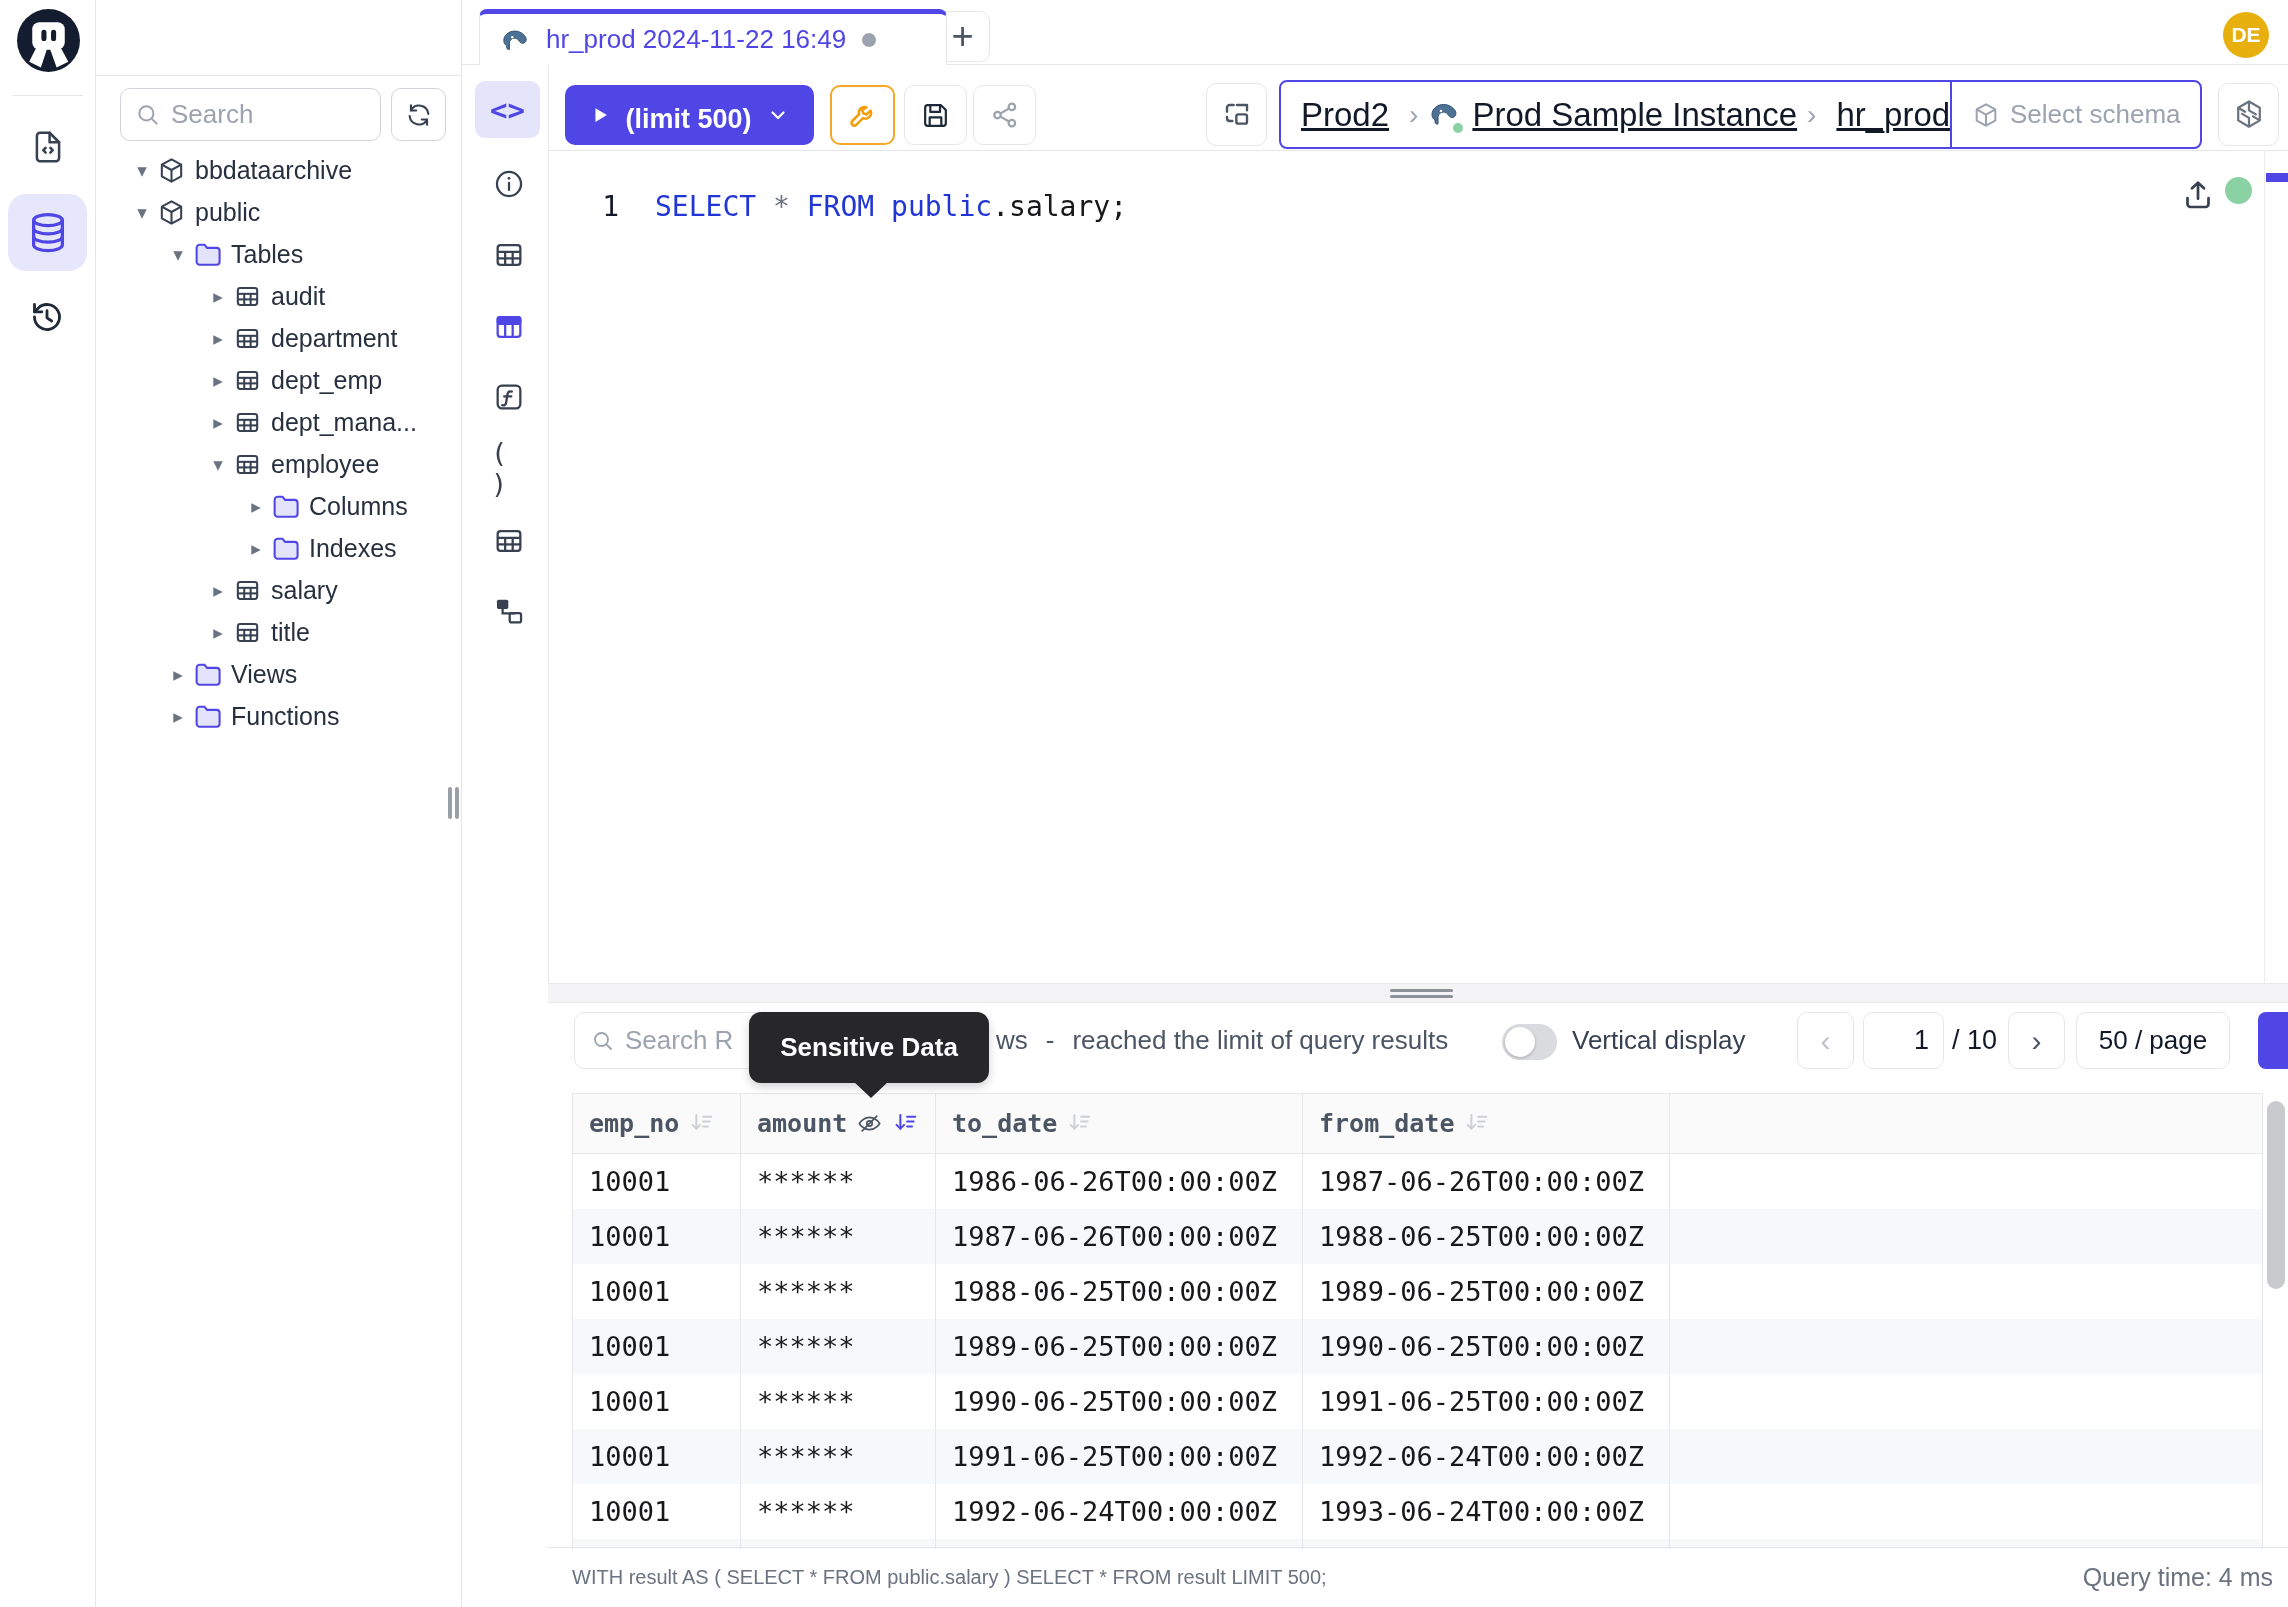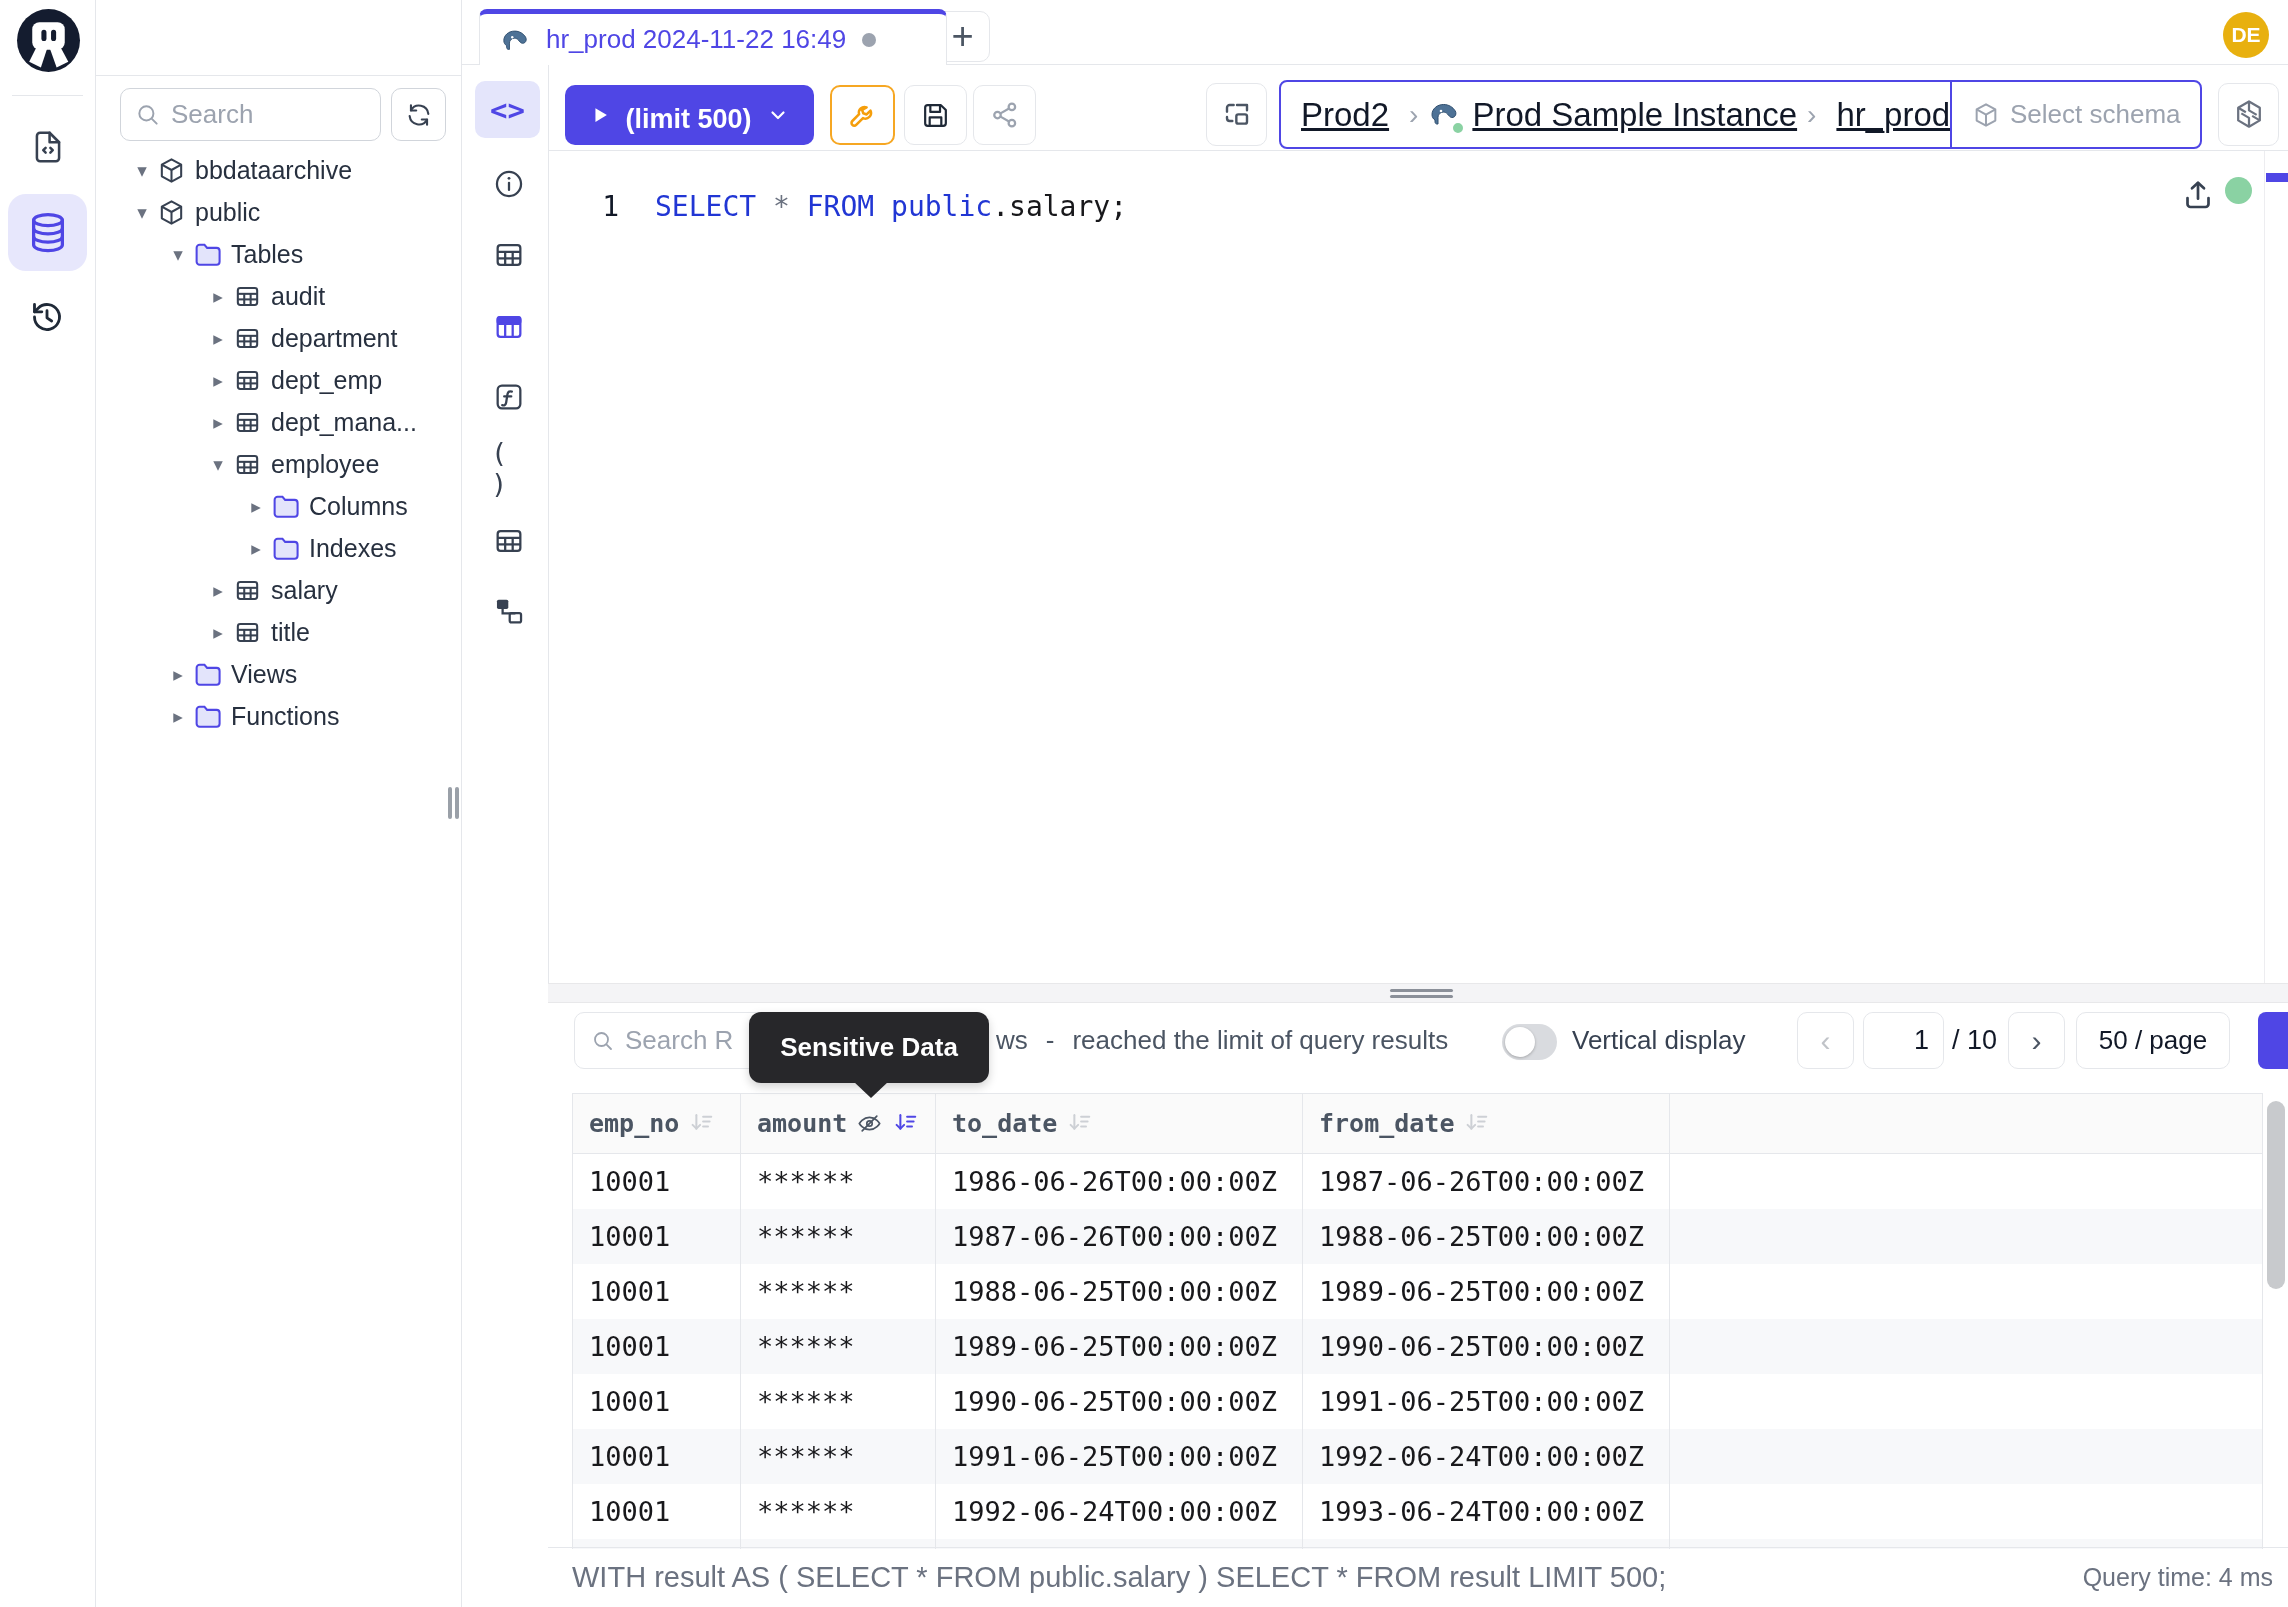--- a/index.html
+++ b/index.html
@@ -101,21 +101,21 @@
   .th { display:flex; align-items:center; gap:9px; padding-left:16px; border-right:1px solid #e5e7eb; font-family:"DejaVu Sans Mono",monospace;
     font-weight:bold; font-size:25px; color:#4b5563; cursor:pointer; }
   .tbody { left:572px; top:1154px; width:1691px; height:395px; overflow:hidden; border-left:1px solid #e5e7eb; }
   .tr { display:flex; height:55px; background:#fff; }
   .tr.alt { background:#f7f8fa; }
   .td { display:flex; align-items:center; padding-left:16px; border-right:1px solid #e5e7eb; font-size:27px; color:#18181b; overflow:hidden; white-space:nowrap; }
   .vscroll { left:2267px; top:1101px; width:18px; height:188px; border-radius:9px; background:#c8cacd; cursor:grab; }
 
   
   .footer-border { left:548px; top:1547px; width:1740px; height:1px; background:#e5e7eb; }
-  .foot-sql { left:572px; top:1547px; height:60px; display:flex; align-items:center; font-size:29px; color:#6b7280; }
+  .foot-sql { left:572px; top:1547px; height:60px; display:flex; align-items:center; font-size:20px; color:#6b7280; }
   .foot-time { right:16px; top:1547px; height:60px; display:flex; align-items:center; font-size:25px; color:#6b7280; }
 </style>
 </head>
 <body>
 
 <div id="app">
 
   <div class="abs rail">
     <div class="abs rail-btn" style="left:16px;top:8px;width:65px;height:65px;">
       <svg width="65" height="65" viewBox="0 0 64 64">

